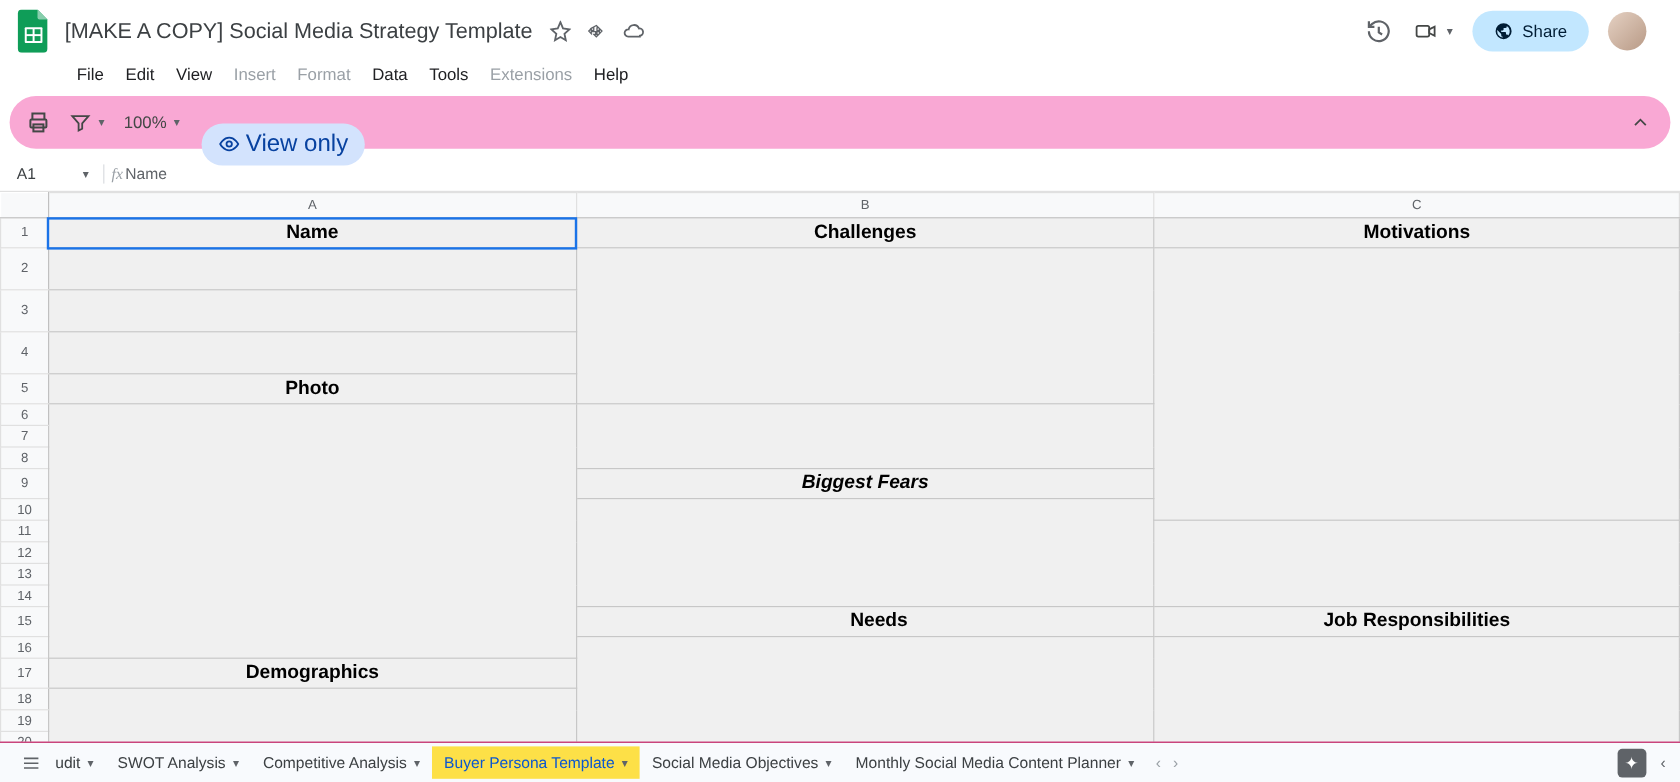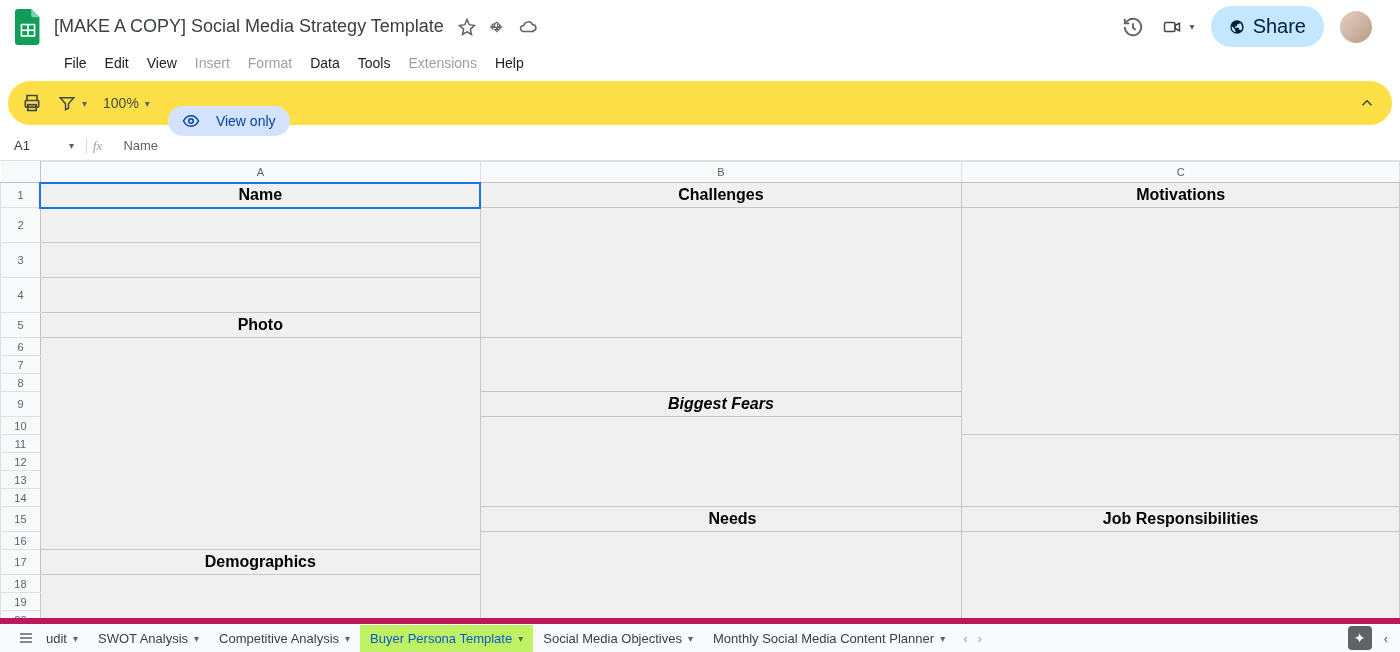--- a/index.html
+++ b/index.html
@@ -8,42 +8,42 @@
 
 .titlebar { display: flex; align-items: center; padding: 6px 16px 0 8px; }
 .app-logo { width: 40px; height: 40px; display:flex; align-items:center; justify-content:center; }
 .app-logo svg { width: 28px; height: 36px; }
 .doc-title { font-size: 18px; color: #3c4043; padding: 2px 6px; }
 .title-icons { display:flex; gap:12px; align-items:center; margin-left:8px; }
 .title-icons .ico { color:#5f6368; cursor:pointer; }
 .spacer { flex: 1; }
 .rightcluster { display:flex; align-items:center; gap:16px; padding-right:12px; }
 .hist-icon, .meet-icon { color:#5f6368; display:flex; align-items:center; gap:2px; }
-.share-btn { background:#c2e7ff; border-radius:999px; padding:9px 18px; display:flex; align-items:center; gap:8px; color:#001d35; font-weight:500; font-size:20px; cursor:pointer;text-align:center;}
+.share-btn { background:#c2e7ff; border-radius:999px; padding:9px 18px; display:flex; align-items:center; gap:8px; color:#001d35; font-weight:500; font-size:14px; cursor:pointer;text-align:center;}
 .avatar { width:32px; height:32px; border-radius:50%; background:#cab9ad; background:linear-gradient(135deg,#e5d1c3,#b89a86); }
 
 
 .menubar { display:flex; align-items:center; gap:2px; padding: 4px 8px 6px 56px; font-size:14px; color:#202124; }
 .menubar .mi { padding:4px 8px; border-radius:4px; cursor:pointer; }
 .menubar .mi.disabled { color:#9aa0a6; }
 
 
 .toolbar-wrap { padding: 0 8px 10px 8px; }
-.toolbar { background:#fde047; border-radius:999px; display:flex; align-items:center; padding:4px 6px; height:44px; }
+.toolbar { background:#f9a8d4; border-radius:999px; display:flex; align-items:center; padding:4px 6px; height:44px; }
 .tbtn { padding:6px 8px; color:#444746; display:flex; align-items:center; gap:2px; cursor:pointer; border-radius:4px; }
 .tbtn.zoom { font-size:14px; color:#444746; }
-.viewpill { background:#d3e3fd; border-radius:999px; padding:6px 14px; display:flex; align-items:center; gap:16px; color:#0842a0; font-size:14px; font-weight:500;margin-top:36px;}
+.viewpill { background:#d3e3fd; border-radius:999px; padding:6px 14px; display:flex; align-items:center; gap:5px; color:#0842a0; font-size:20px; font-weight:500;margin-top:36px;}
 .tool-spacer { flex:1; }
 .chev-up { color:#444746; padding:6px 10px; cursor:pointer;}
 
 
 .fxbar { display:flex; align-items:center; border-bottom:1px solid #e0e0e0; padding:0 8px 4px 8px; height:26px; font-size:13px; color:#5f6368;}
 .namebox { width:72px; display:flex; align-items:center; justify-content:space-between; padding:0 6px; color:#3c4043;}
 .fxdivider { width:1px; height:16px; background:#dadce0; margin:0 6px;}
-.fxsym { font-style:italic; font-family:serif; color:#9aa0a6; margin-right:21px;}
+.fxsym { font-style:italic; font-family:serif; color:#9aa0a6; margin-right:2px;}
 .fxval { color:#5f6368; }
 
 
 .gridwrap { position:relative; height: calc(652px - 21px - 30px - 44px - 10px - 26px - 32px - 4px); overflow:hidden; }
 .grid { border-collapse:collapse; table-layout:fixed; }
 .grid .corner { width:40px; height:21px; background:#f8f9fa; border-right:1px solid #c0c0c0; border-bottom:1px solid #c0c0c0; }
 .grid th.colh { background:#f8f9fa; border:1px solid #e0e0e0; border-bottom:1px solid #c0c0c0; color:#5f6368; font-weight:400; font-size:11px; height:21px; }
 .grid th.rowh { background:#f8f9fa; border:1px solid #e0e0e0; border-right:1px solid #c0c0c0; color:#5f6368; font-weight:400; font-size:11px; width:40px; text-align:center; }
 .grid td { border:1px solid #c7c7c7; background:#f0f0f0; font-size:16px; }
 .colA { width:440px; }
@@ -65,26 +65,26 @@
 
 .r-tall { height:35px; }
 .r-mid  { height:25px; }
 .r-short{ height:18px; }
 
 
 .hscroll { height:12px; margin-left:40px; width:300px; background:linear-gradient(#f1f3f4,#f1f3f4); border-radius:6px; position:relative; }
 .hscroll .thumb { position:absolute; left:0; top:2px; height:8px; width:260px; background:#dadce0; border-radius:6px;}
 
 
-.sheettabs { position:absolute; bottom:0; left:0; right:0; height:34px; border-top:6px solid #be185d; background:#f8fafd; display:flex; align-items:center; padding:0 6px; font-size:13px; color:#3c4043; }
+.sheettabs { position:absolute; bottom:0; left:0; right:0; height:34px; border-top:1px solid #be185d; background:#f8fafd; display:flex; align-items:center; padding:0 6px; font-size:13px; color:#3c4043; }
 .sheettabs .burger { padding:6px 10px; cursor:pointer; color:#5f6368;}
 .sheettabs .tab { display:flex; align-items:center; gap:6px; padding:6px 10px; cursor:pointer; border-radius:4px; white-space:nowrap;}
 .sheettabs .tab .dd { color:#5f6368; font-size:10px;}
 .sheettabs .tab.partial { padding-left:0; }
-.sheettabs .tab.active { color:#0b57d0; font-weight:500; background:#bef264; border-radius:0;}
+.sheettabs .tab.active { color:#0b57d0; font-weight:500; background:#fde047; border-radius:0;}
 .sheettabs .navarrows { display:flex; gap:10px; padding:0 8px; color:#9aa0a6;}
 .sheettabs .tabspacer { flex:1; }
 .sheettabs .explore { width:24px; height:24px; background:#5f6368; display:flex; align-items:center; justify-content:center; border-radius:4px; margin-right:6px;}
 .sheettabs .explore span{ color:#fff; font-size:14px;}
 .sheettabs .sidechev { color:#5f6368; padding:4px 6px; cursor:pointer;}
 
 svg { display:block; }
 .caret::after{ content:"▾"; font-size:10px; color:#5f6368; margin-left:4px;}
 </style>
 </head>

